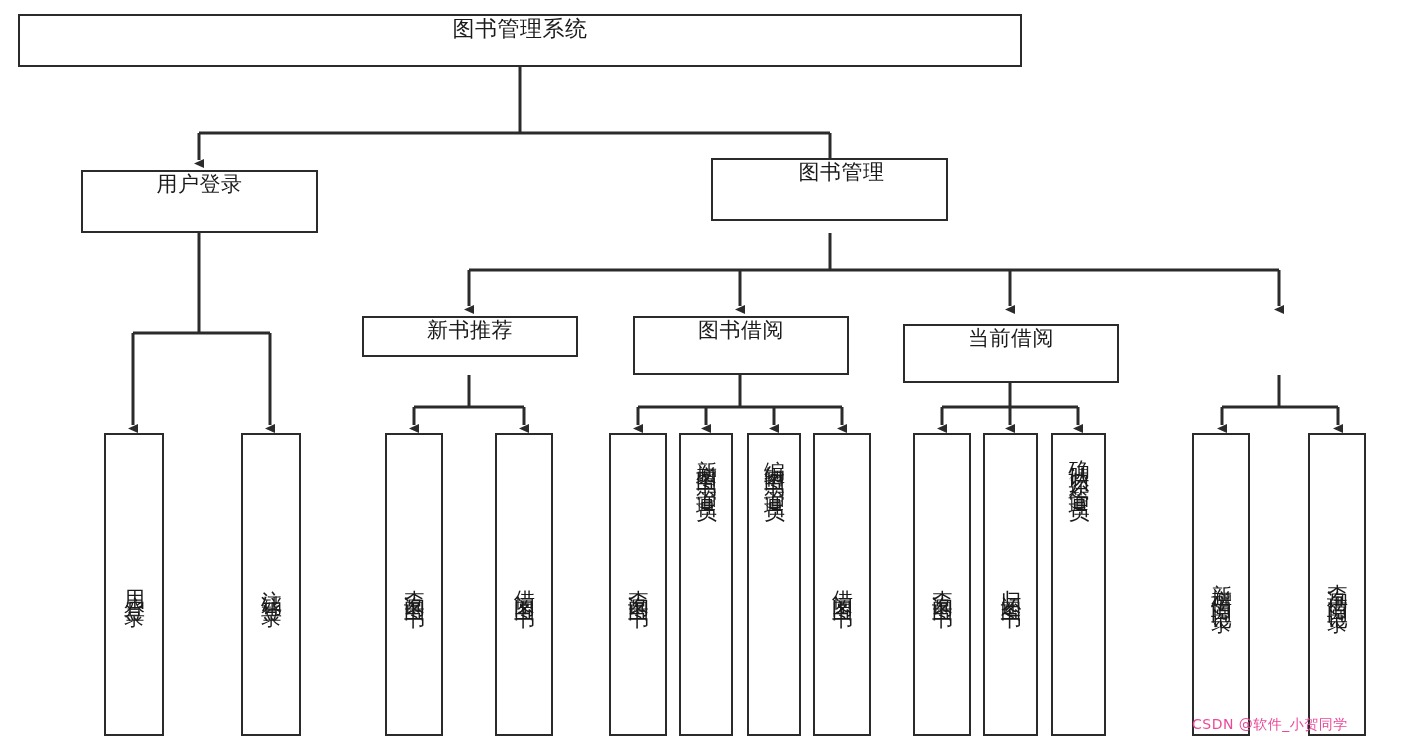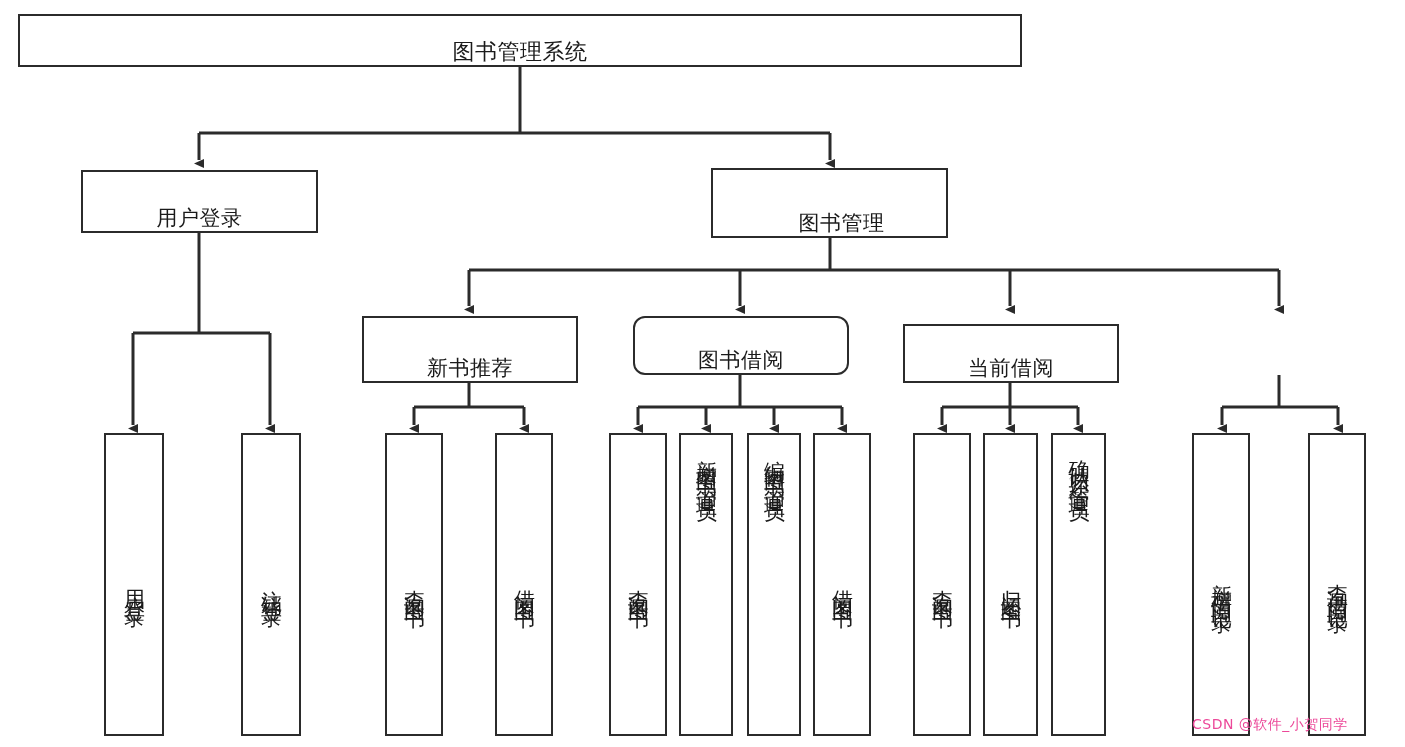--- a/index.html
+++ b/index.html
@@ -25,21 +25,21 @@
     width: 1405px;
     height: 747px;
     pointer-events: none;
   }
   .node {
     position: absolute;
     box-sizing: border-box;
     border: 2px solid #2b2b2b;
     background: #ffffff;
     display: flex;
-    align-items: flex-end;
+    align-items: flex-start;
     justify-content: center;
     color: #1a1a1a;
   }
   .node-label {
     display: block;
     text-align: center;
     line-height: 1.18;
     letter-spacing: 0.5px;
   }
   
@@ -133,29 +133,29 @@
   </svg>
 
   <div class="node horiz root" style="left:18px; top:14px; width:1004px; height:53px;">
     <span class="node-label">图书管理系统</span>
   </div>
 
   <div class="node horiz" style="left:81px; top:170px; width:237px; height:63px;">
     <span class="node-label">用户登录</span>
   </div>
 
-  <div class="node horiz" style="left:711px; top:168px; width:237px; height:70px;padding-left:24px;">
+  <div class="node horiz" style="left:711px; top:158px; width:237px; height:63px;padding-left:24px;">
     <span class="node-label">图书管理</span>
   </div>
 
-  <div class="node horiz" style="left:362px; top:316px; width:216px; height:67px;">
+  <div class="node horiz" style="left:362px; top:316px; width:216px; height:41px;">
     <span class="node-label">新书推荐</span>
   </div>
 
-  <div class="node horiz" style="left:633px; top:316px; width:216px; height:59px;border-radius:12px;">
+  <div class="node horiz" style="left:633px; top:316px; width:216px; height:59px;">
     <span class="node-label">图书借阅</span>
   </div>
 
   <div class="node horiz" style="left:903px; top:316px; width:216px; height:59px;margin-top:8px;">
     <span class="node-label">当前借阅</span>
   </div>
 
 
   <div class="node vert centered" style="left:104px; top:433px; width:60px; height:303px;">
     <span class="node-label">用户登录</span>

